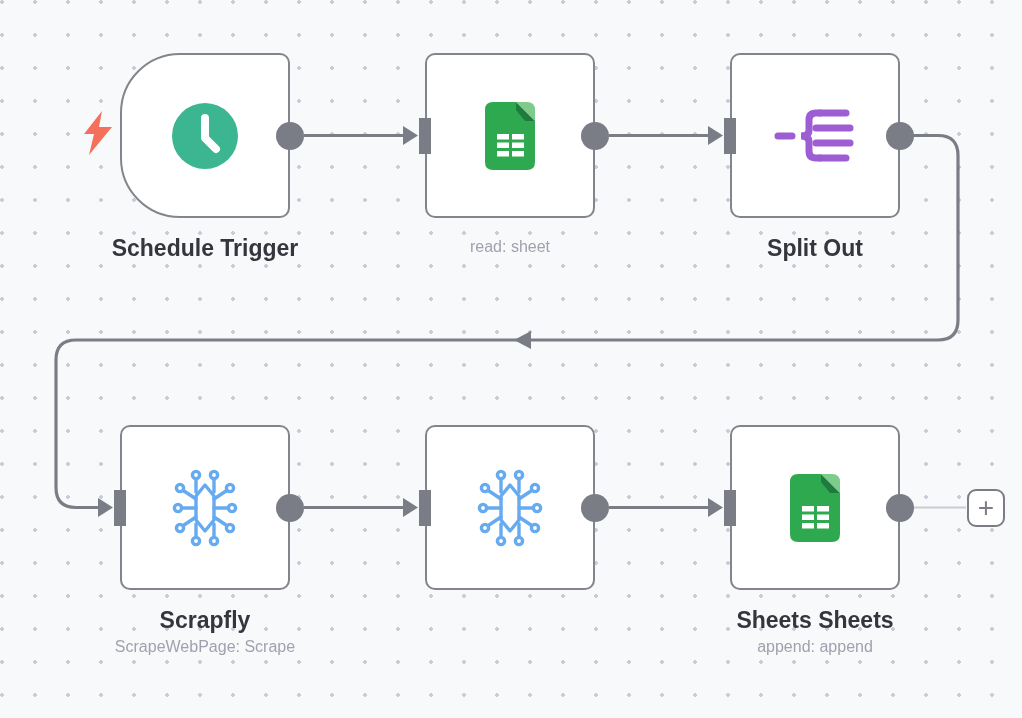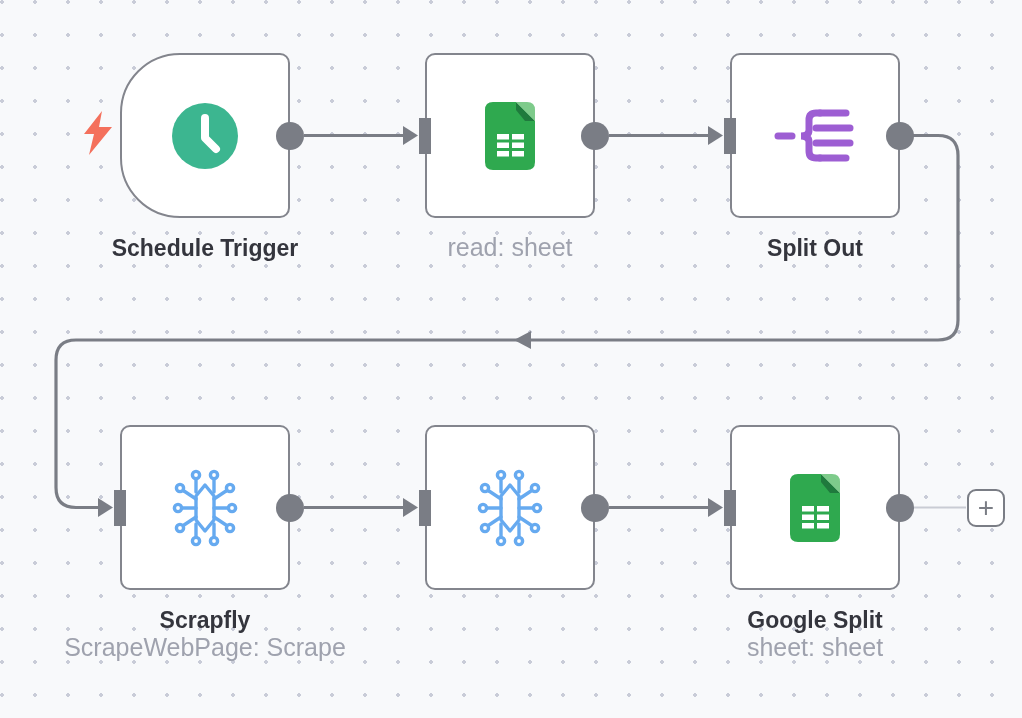--- a/index.html
+++ b/index.html
@@ -31,21 +31,21 @@
     position:absolute;left:-6px;top:64.5px;width:12px;height:36px;
     background:#7a7d85;z-index:3;
   }
   .node-label{
     position:absolute;top:181px;left:-65px;width:300px;text-align:center;z-index:2;
   }
   .node-title{
     font-size:23px;font-weight:700;color:#34353d;line-height:28px;white-space:nowrap;
   }
   .node-sub{
-    font-size:25px;font-weight:400;color:#9fa2ae;line-height:26px;white-space:nowrap;
+    font-size:16px;font-weight:400;color:#9fa2ae;line-height:26px;white-space:nowrap;
   }
   .clock-badge{
     width:66px;height:66px;border-radius:50%;background:#3cb690;
     display:flex;align-items:center;justify-content:center;
   }
   .bolt{position:absolute;left:-39px;top:57px;z-index:2;}
   .add-btn{
     position:absolute;left:967px;top:489px;width:38px;height:38px;z-index:2;
     background:#ffffff;border:2.5px solid #7a7d85;border-radius:9px;
     box-sizing:border-box;display:flex;align-items:center;justify-content:center;
@@ -228,22 +228,22 @@
           <rect x="12" y="40.5" width="12" height="5.5"></rect>
             <rect x="27" y="40.5" width="12" height="5.5"></rect>
           <rect x="12" y="49" width="12" height="5.5"></rect>
             <rect x="27" y="49" width="12" height="5.5"></rect>
         </g>
       </svg>
     </div>
     <div class="in-port"></div>
     <div class="out-port"></div>
     <div class="node-label">
-      <div class="node-title">Google Split</div>
-      <div class="node-sub">sheet: sheet</div>
+      <div class="node-title">Sheets Sheets</div>
+      <div class="node-sub">append: append</div>
     </div>
   </div>
 
   <div class="add-btn">
     <span>+</span>
   </div>
 
 </div>
 
 </body></html>

